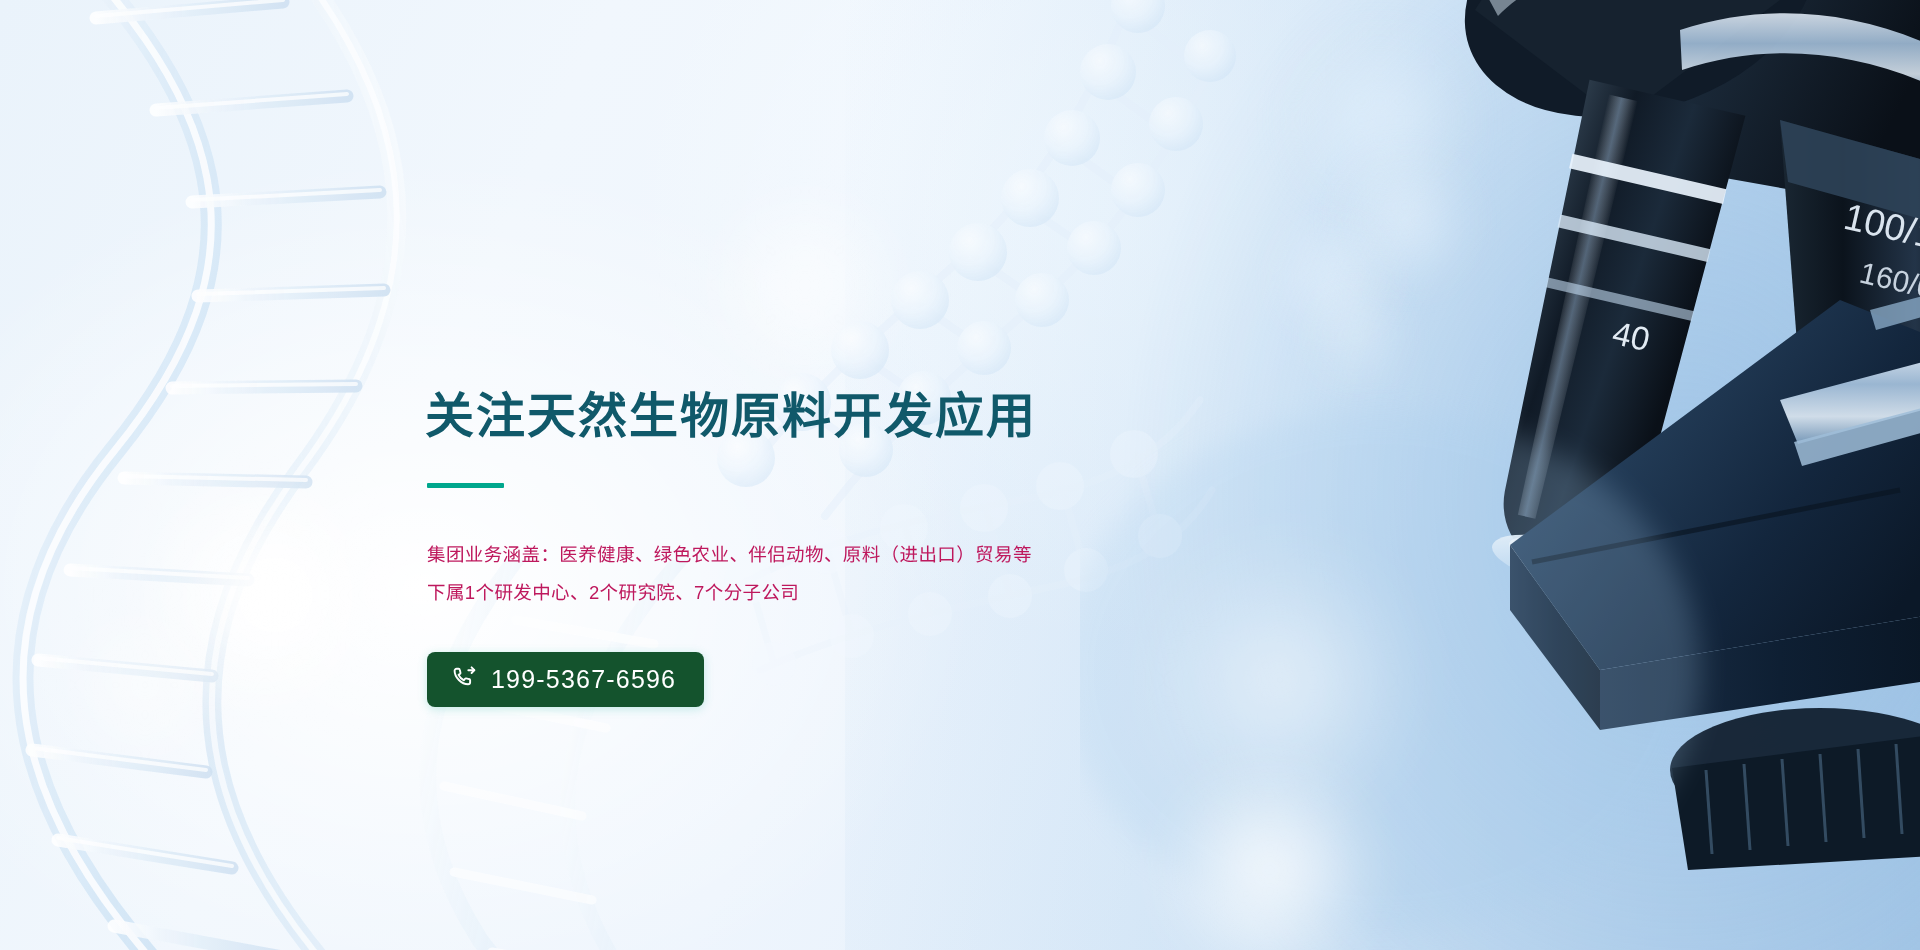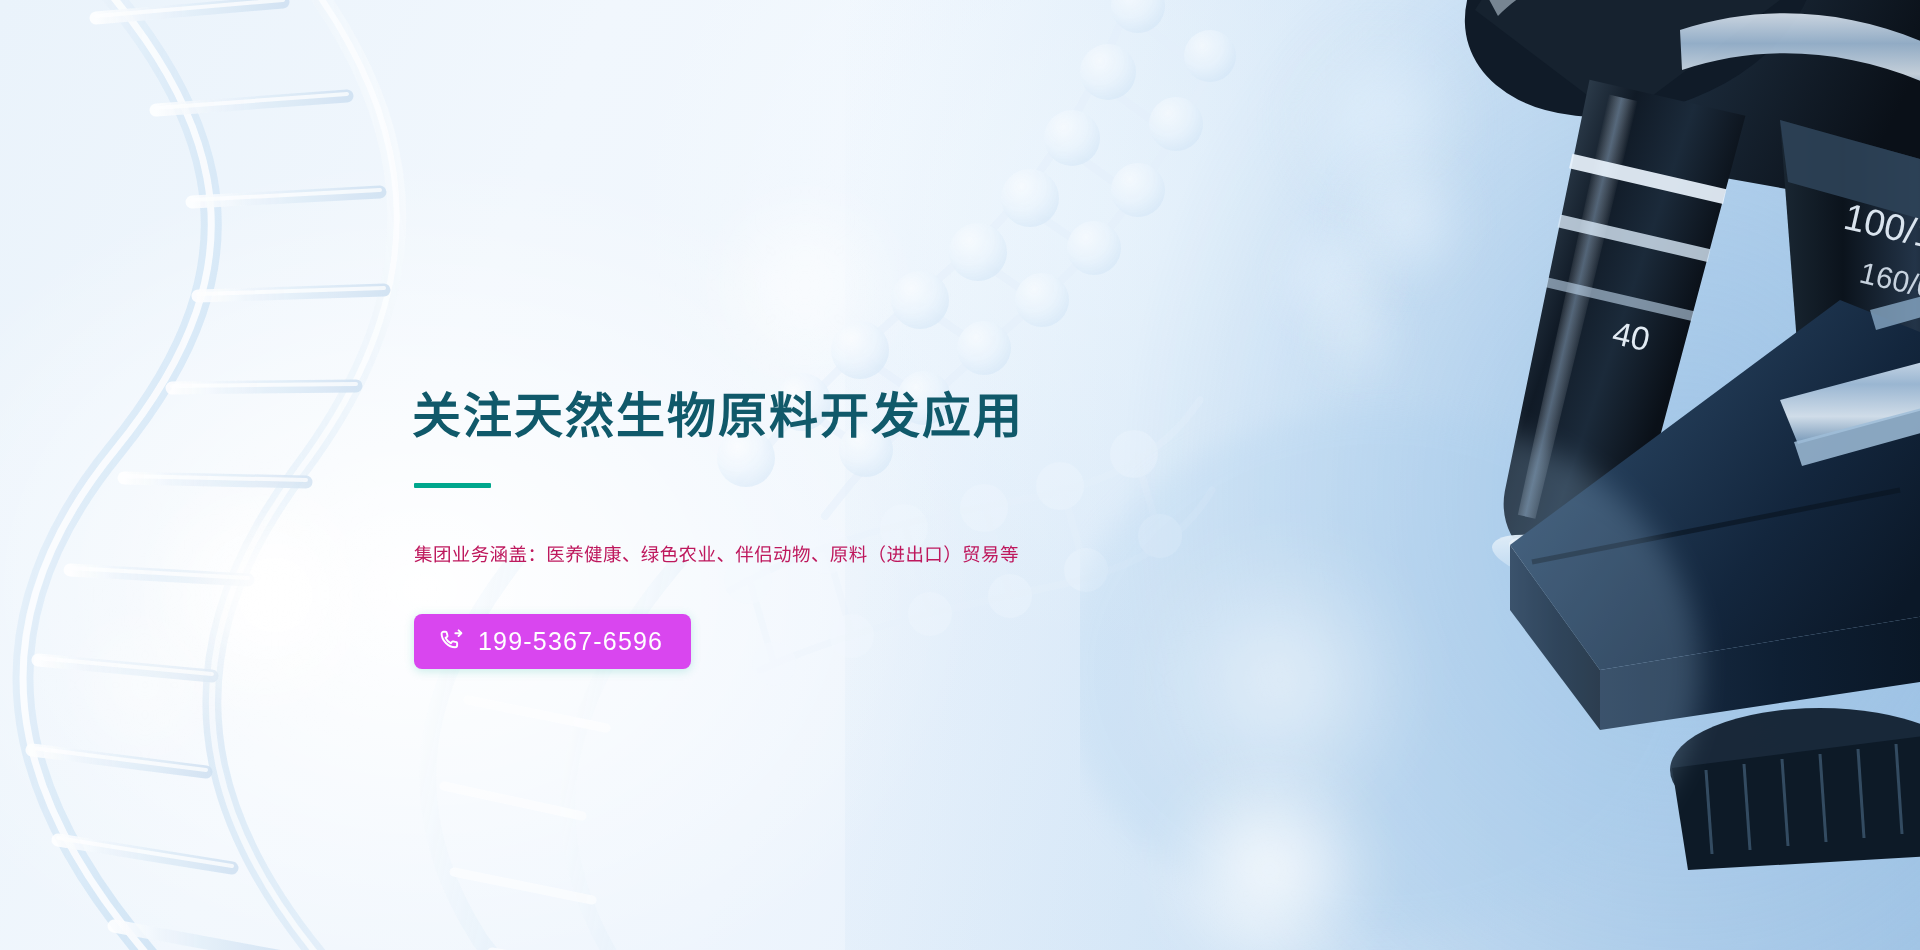--- a/index.html
+++ b/index.html
@@ -60,21 +60,21 @@
   
   .mol-dna { position: absolute; left: 610px; top: -40px; width: 640px; height: 560px; opacity: 0.55; }
   .mol-dna-2 { position: absolute; left: 700px; top: 330px; width: 520px; height: 430px; opacity: 0.32; }
 
   
   .scope { position: absolute; right: -40px; top: -30px; width: 880px; height: 1010px; }
 
   
   .content {
     position: absolute;
-    left: 412px;
+    left: 425px;
     top: 390px;
     width: 760px;
     z-index: 40;
   }
 
   .headline {
     margin: 0;
     font-size: 49px;
     line-height: 1.08;
     font-weight: bold;
@@ -95,25 +95,25 @@
     margin: 48px 0 0 2px;
     font-size: 18.5px;
     line-height: 2.05;
     color: #be185d;
     letter-spacing: 0.4px;
   }
   .lede-line { display: block; white-space: nowrap; }
 
   .call-btn {
     display: inline-flex;
-    align-items: center;
+    align-items: flex-start;
     gap: 13px;
     margin: 40px 0 0 2px;
     padding: 13px 28px 13px 24px;
-    background: #d946ef;
+    background: #14532d;
     border: none;
     border-radius: 8px;
     cursor: pointer;
     box-shadow: 0 2px 10px rgba(76,200,180,0.30);
   }
 
   .call-icon { width: 27px; height: 27px; display: block; flex: 0 0 auto; }
 
   .call-number {
     font-size: 25px;
@@ -397,20 +397,21 @@
   <div class="bokeh b10"></div>
 
   <div class="content">
 
     <h1 class="headline">关注天然生物原料开发应用</h1>
 
     <div class="accent-bar"></div>
 
     <p class="lede">
       <span class="lede-line">集团业务涵盖：医养健康、绿色农业、伴侣动物、原料（进出口）贸易等</span>
+      <span class="lede-line">下属1个研发中心、2个研究院、7个分子公司</span>
     </p>
 
     <button class="call-btn">
       <svg class="call-icon" viewBox="0 0 24 24" fill="none" stroke="#ffffff" stroke-width="1.7" stroke-linecap="round" stroke-linejoin="round" xmlns="http://www.w3.org/2000/svg">
         <path d="M3.2 5.1c0-1 .8-1.8 1.8-1.8h1.7c.5 0 1 .4 1.1.9l.6 2.6c.1.5-.1 1-.5 1.2l-1.2.8c1 2.1 2.7 3.8 4.8 4.8l.8-1.2c.3-.4.8-.6 1.2-.5l2.6.6c.5.1.9.6.9 1.1v1.7c0 1-.8 1.8-1.8 1.8C9.3 17.1 3.2 11 3.2 5.1z"></path>
         <path d="M15.4 4.6h5.2"></path>
         <path d="M18.3 2.1l2.5 2.5-2.5 2.5"></path>
       </svg>
       <span class="call-number">199-5367-6596</span>
     </button>

